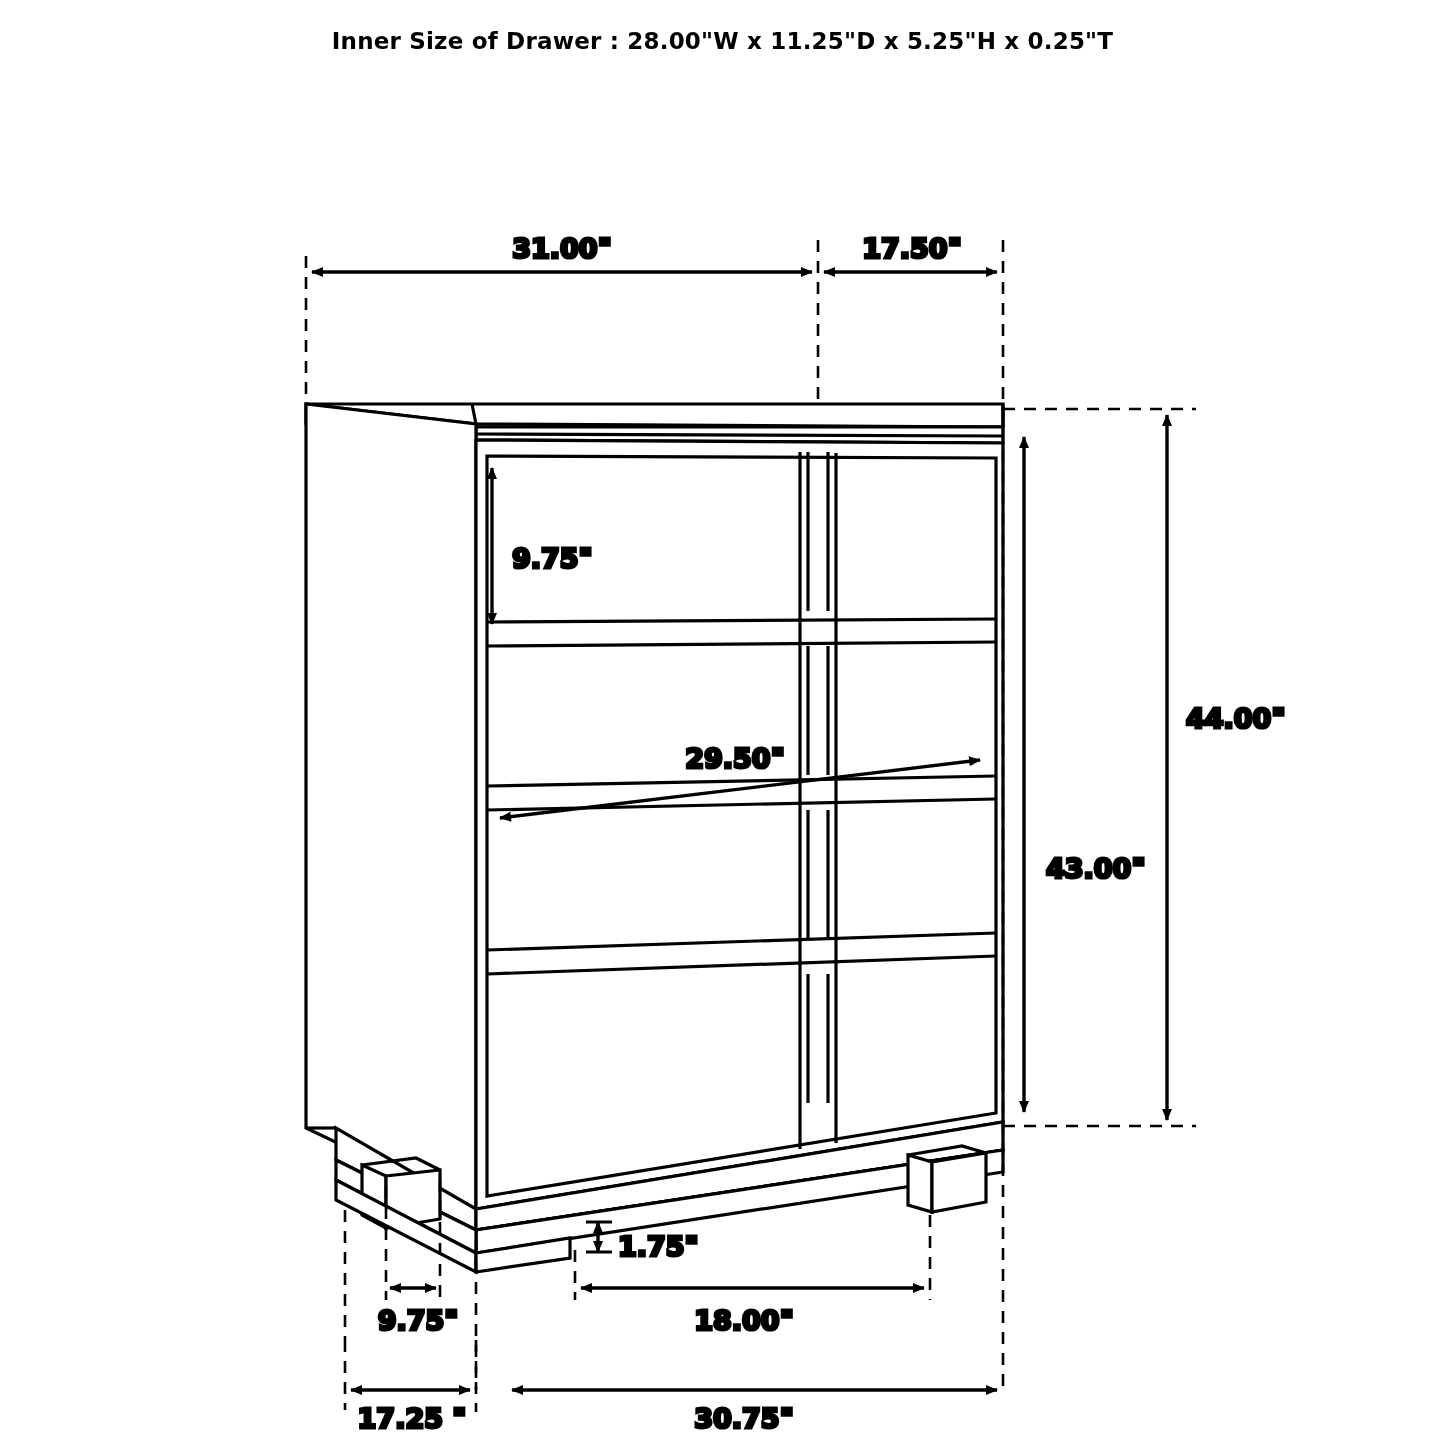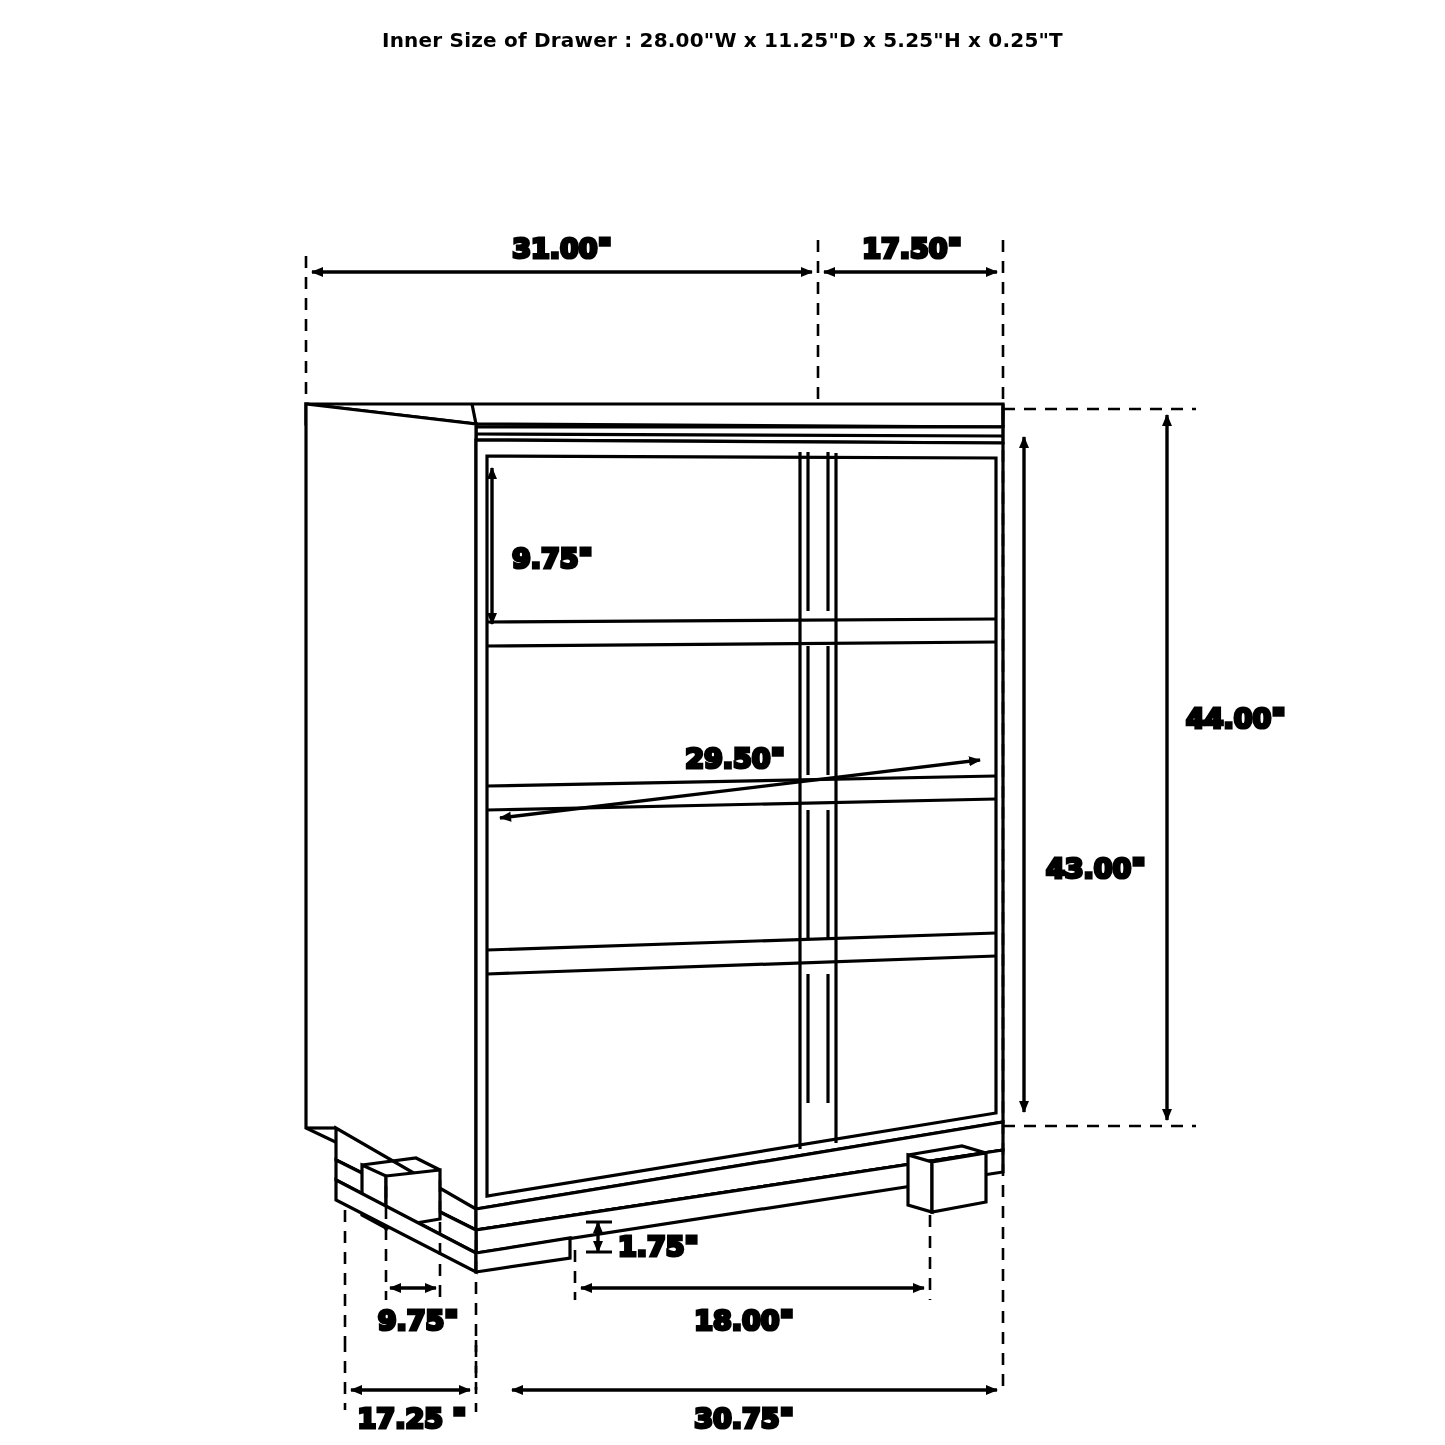--- a/index.html
+++ b/index.html
@@ -18,21 +18,21 @@
     width: 1445px;
     height: 1445px;
     background: #ffffff;
   }
   #title {
     position: absolute;
     top: 28px;
     left: 0;
     width: 1445px;
     text-align: center;
-    font-size: 20px;
+    font-size: 23px;
     font-weight: bold;
     color: #000000;
     letter-spacing: 0.2px;
   }
   svg#drawing {
     position: absolute;
     top: 0;
     left: 0;
     width: 1445px;
     height: 1445px;

